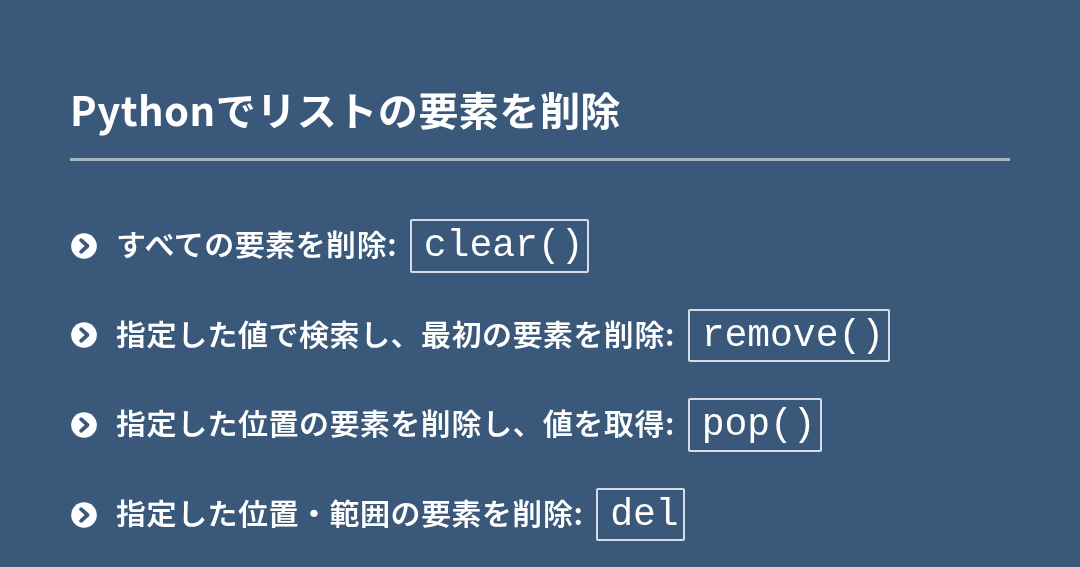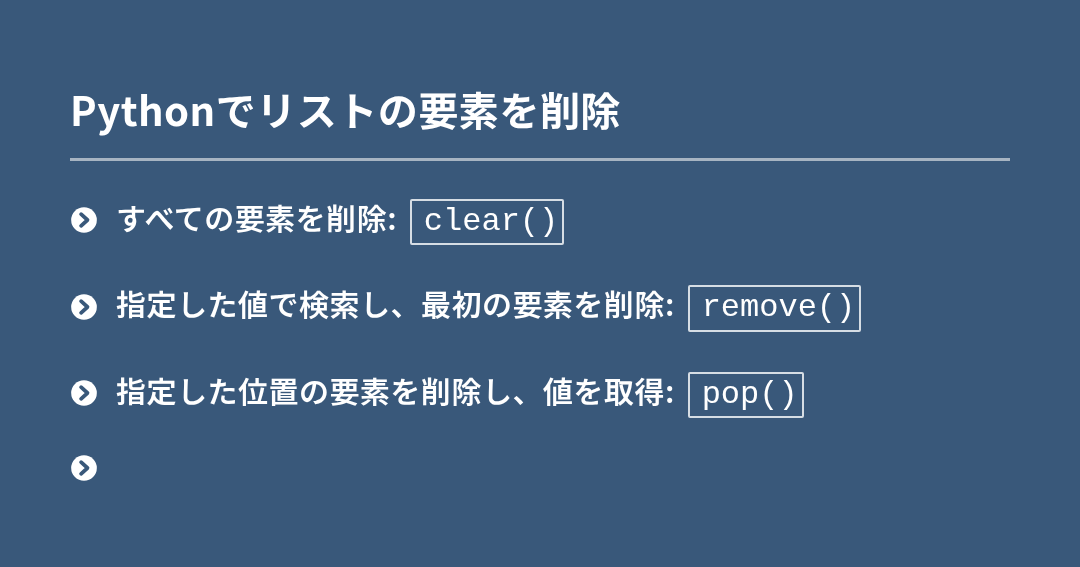--- a/index.html
+++ b/index.html
@@ -13,21 +13,21 @@
     background: #39587a;
     color: #ffffff;
     font-family: -apple-system, BlinkMacSystemFont, "Helvetica Neue", "Hiragino Sans", "Hiragino Kaku Gothic ProN", "Noto Sans JP", Meiryo, sans-serif;
     padding: 80px 70px 0 70px;
   }
   .title {
     font-size: 40px;
     font-weight: 700;
     padding-bottom: 20px;
     border-bottom: 3px solid #a7b4c2;
-    margin-bottom: 34px;
+    margin-bottom: 58px;
     letter-spacing: 0.5px;
   }
   .list {
     list-style: none;
   }
   .list-item {
     display: flex;
     align-items: center;
     margin-bottom: 36px;
     font-size: 30px;
@@ -41,21 +41,21 @@
   }
   .item-text {
     letter-spacing: 0.5px;
   }
   .code {
     display: inline-block;
     border: 2px solid #d6dde4;
     border-radius: 2px;
     padding: 2px 4px 2px 12px;
     font-family: "SFMono-Regular", Consolas, "Liberation Mono", Menlo, Courier, monospace;
-    font-size: 32px;
+    font-size: 38px;
     font-weight: 500;
     margin-left: 6px;
     line-height: 1.2;
     vertical-align: baseline;
   }
 </style>
 </head>
 <body>
 
 <h1 class="title">Pythonでリストの要素を削除</h1>
@@ -89,14 +89,18 @@
     <span>
       <span class="item-text">指定した位置の要素を削除し、値を取得:</span>
       <span class="code">pop()</span>
     </span>
   </li>
   <li class="list-item">
     <svg class="bullet" viewBox="0 0 24 24">
       <circle cx="12" cy="12" r="11" fill="#ffffff"></circle>
       <path d="M9.5 7 L15 12 L9.5 17" fill="none" stroke="#39587a" stroke-width="3.2" stroke-linecap="round" stroke-linejoin="round"></path>
     </svg>
+    <span>
+      <span class="item-text">指定した位置・範囲の要素を削除:</span>
+      <span class="code">del</span>
+    </span>
   </li>
 </ul>
 
 </body></html>

